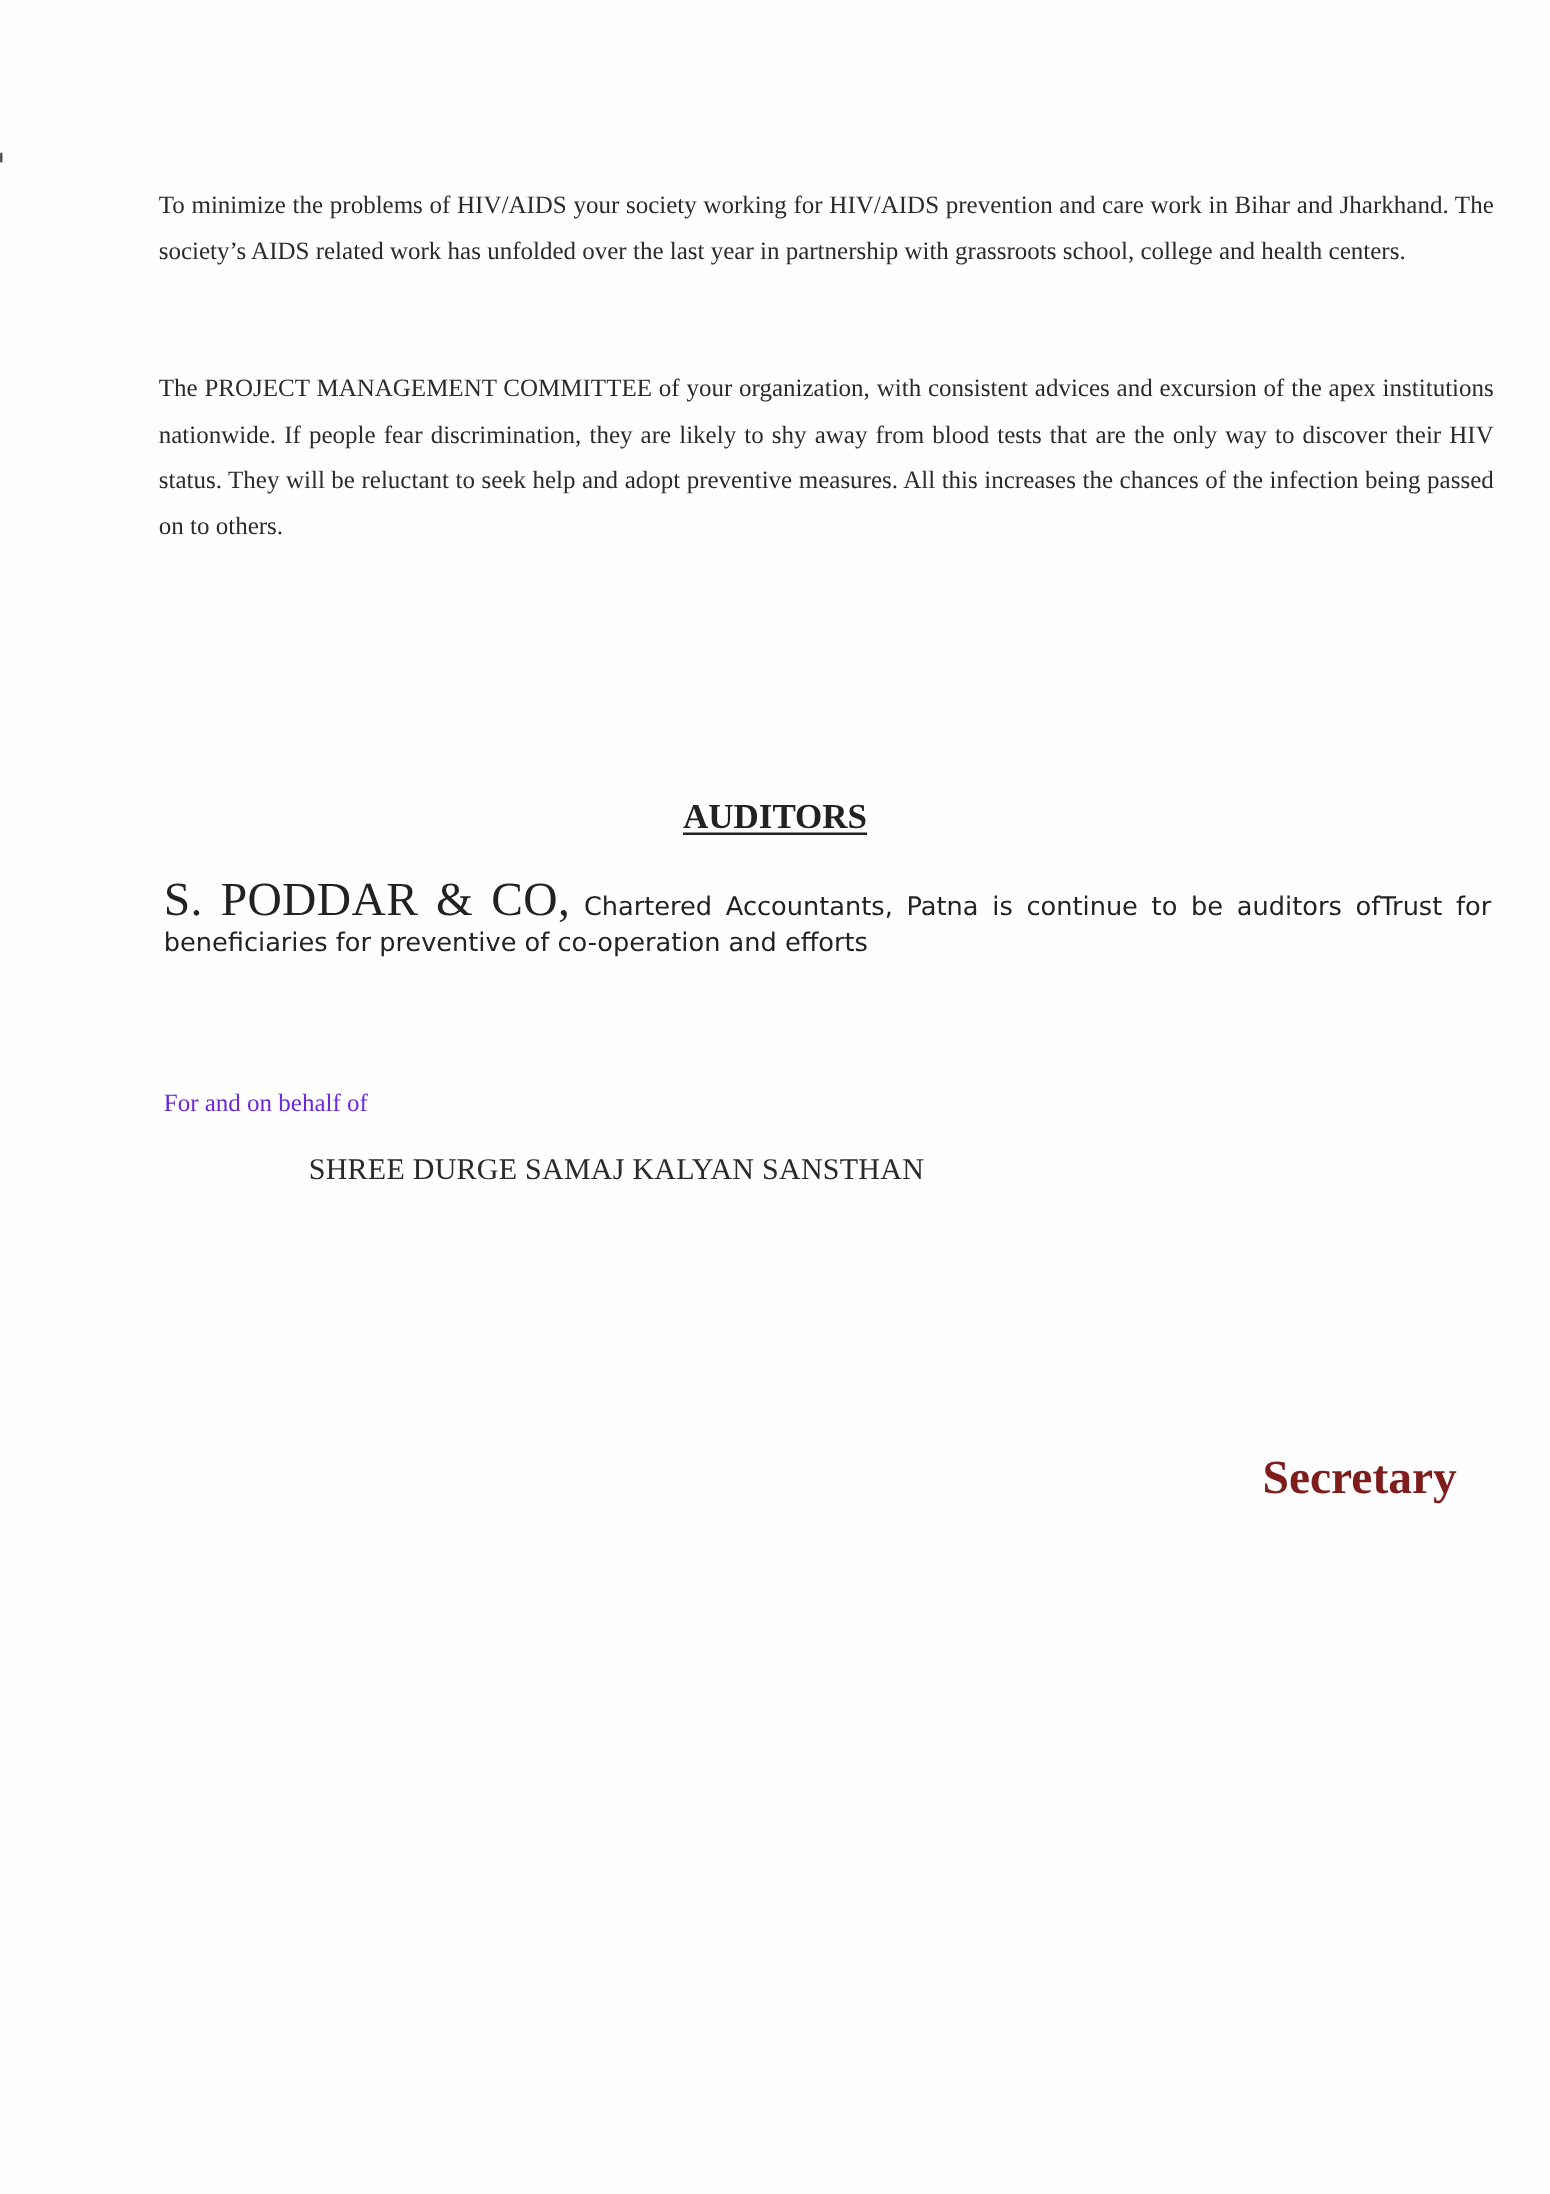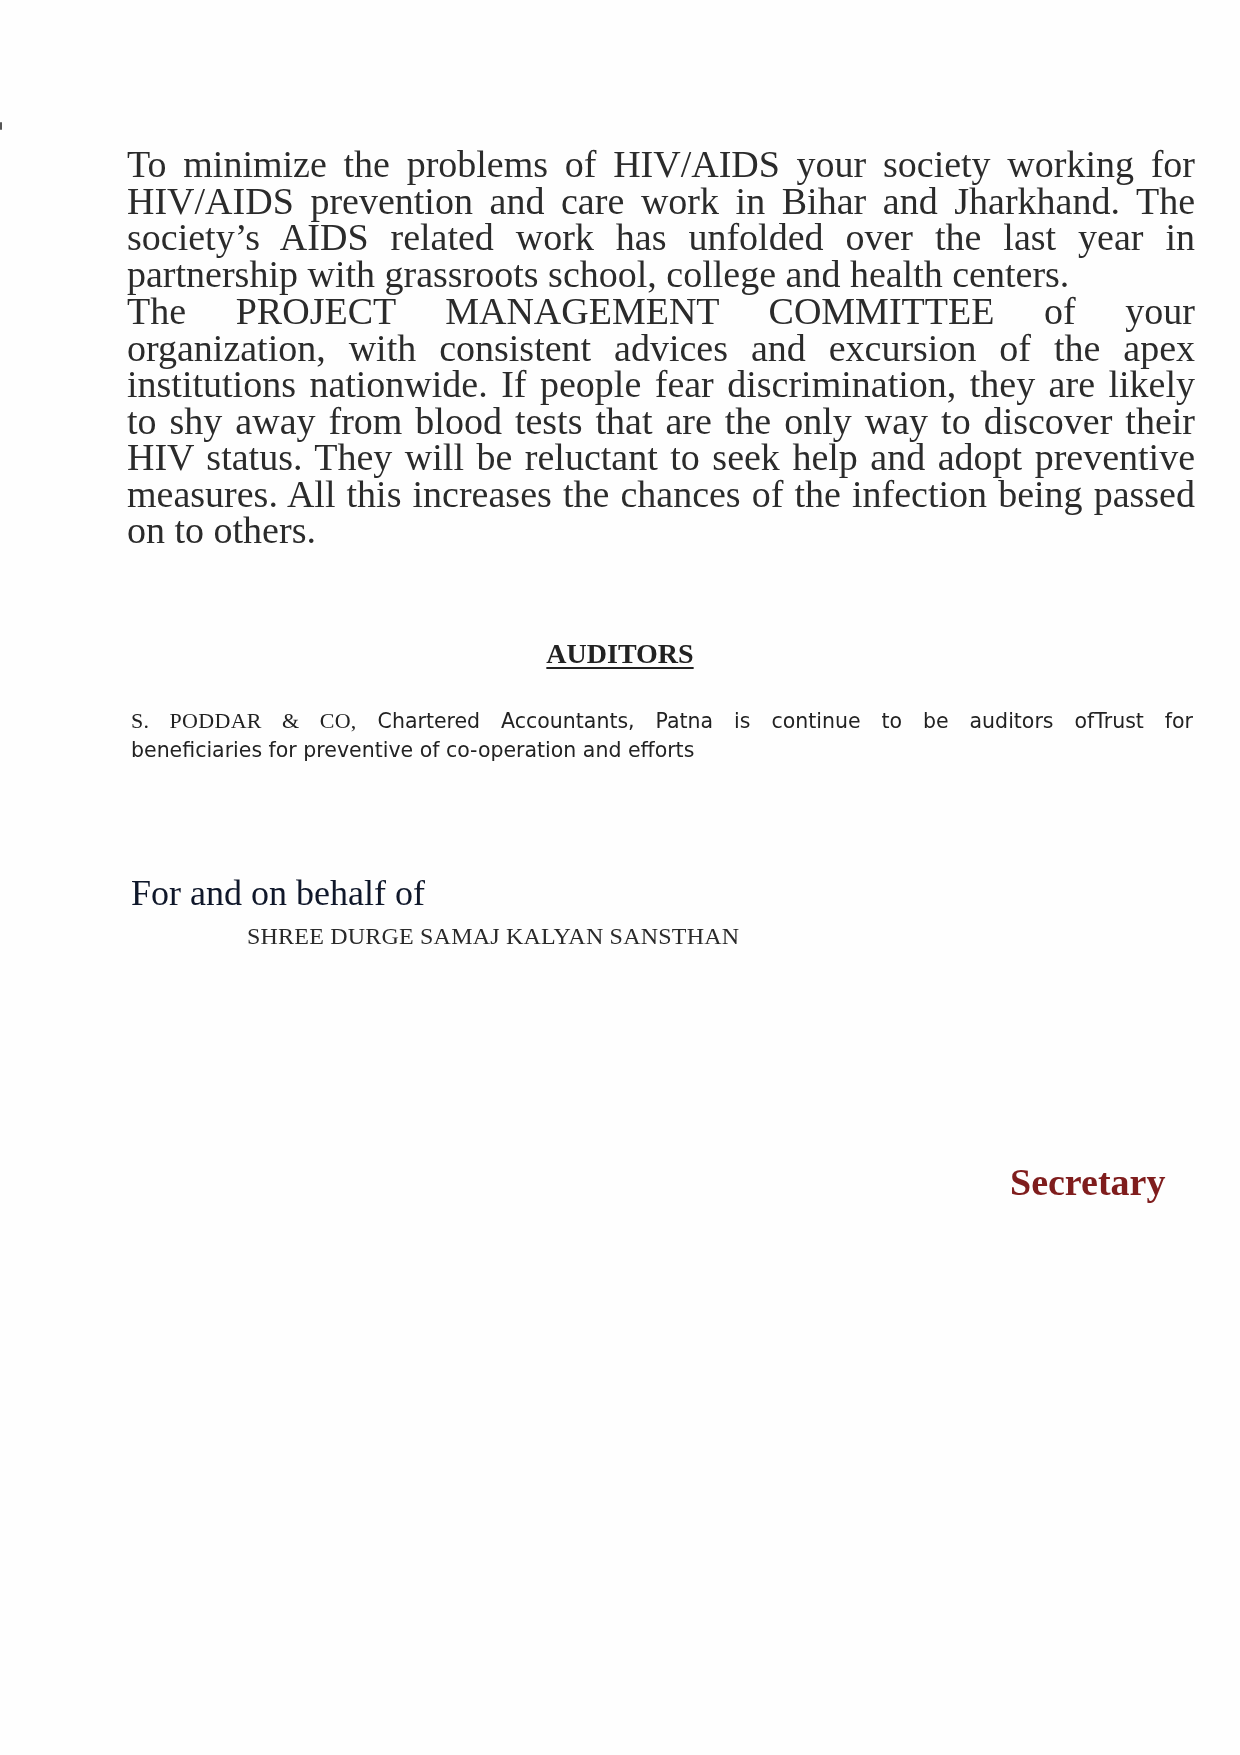--- a/index.html
+++ b/index.html
@@ -17,21 +17,21 @@
     .page {
       position: absolute;
       inset: 0;
       background: #fefefe;
     }
     .para {
       position: absolute;
       left: 127px;
       width: 1068px;
       font-family: "Liberation Serif", serif;
-      font-size: 38px;
+      font-size: 20px;
       line-height: 36.5px;
       text-align: justify;
       color: #2b2b2b;
       margin: 0;
     }
     #para1 { top: 146px; }
     #para2 { top: 293px; }
     .heading {
       position: absolute;
       left: 0;
@@ -52,36 +52,36 @@
       width: 1062px;
       top: 706px;
       font-family: "DejaVu Sans", sans-serif;
       font-size: 20.5px;
       line-height: 29px;
       color: #222;
       margin: 0;
     }
     .auditor-block .firm {
       font-family: "Liberation Serif", serif;
-      font-size: 22px;
+      font-size: 38px;
       letter-spacing: 0.3px;
     }
     .auditor-line {
       display: block;
       text-align: justify;
       text-align-last: justify;
     }
     .auditor-line.last { text-align-last: left; }
     .behalf {
       position: absolute;
       left: 131px;
       top: 872px;
       font-family: "Liberation Serif", serif;
-      font-size: 36px;
-      color: #0f172a;
+      font-size: 20px;
+      color: #6d28d9;
       margin: 0;
     }
     .org {
       position: absolute;
       left: 236px;
       top: 912px;
       font-family: "Liberation Serif", serif;
       font-size: 24px;
       letter-spacing: 0.2px;
       color: #2a2a2a;

